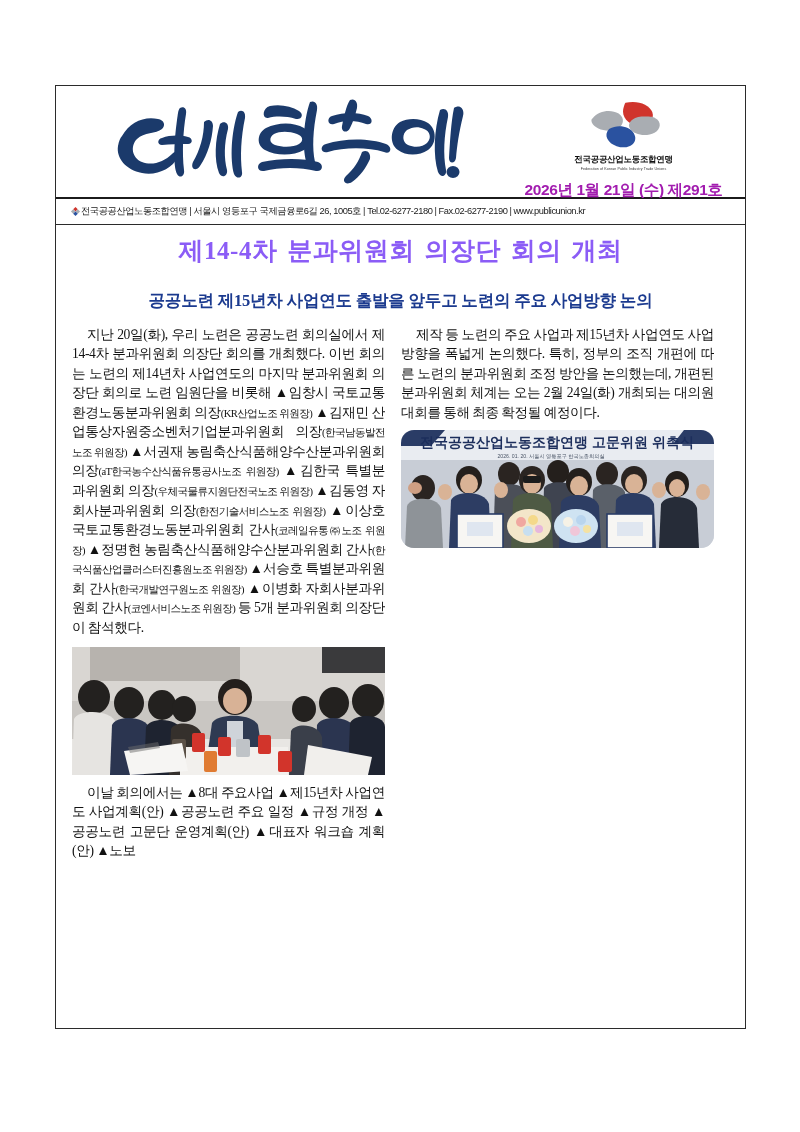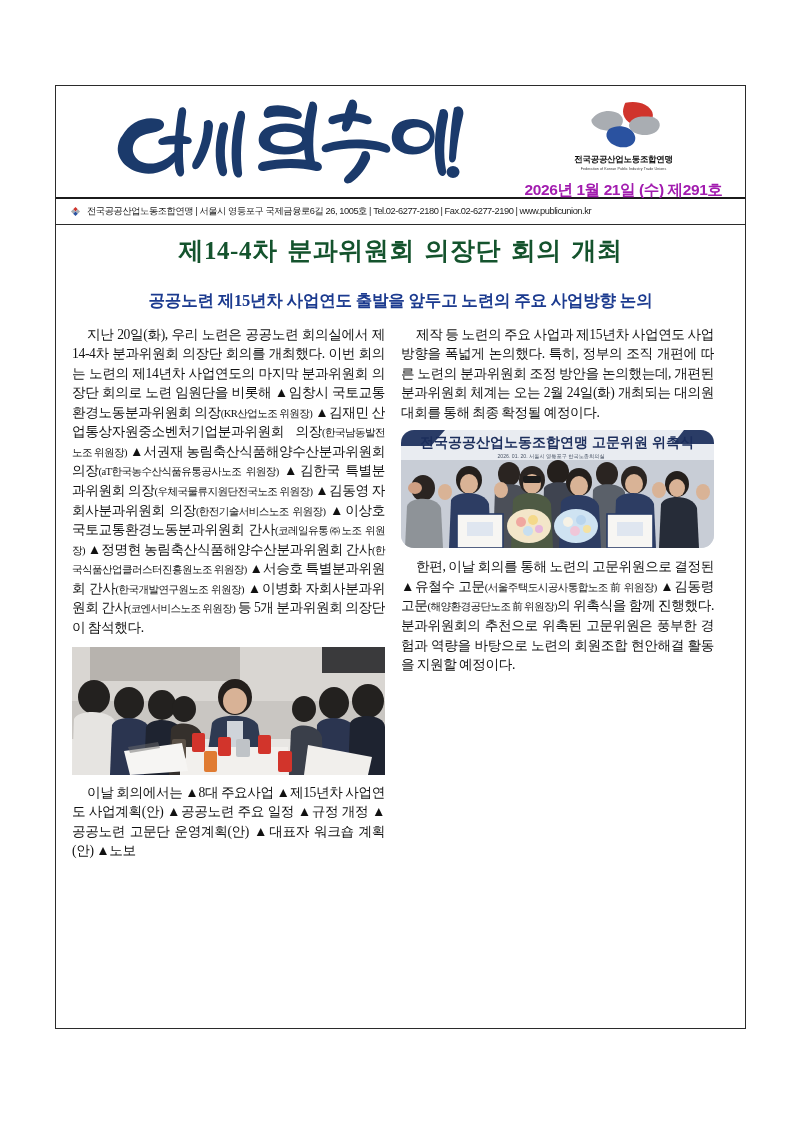--- a/index.html
+++ b/index.html
@@ -57,36 +57,35 @@
     letter-spacing: -0.4px;
     white-space: nowrap;
   }
 
   
   .addressbar {
     height: 26px;
     border-bottom: 1px solid #2b2b2b;
     display: flex; align-items: center;
     padding-left: 14px;
-    gap: 6px;
     white-space: nowrap;
     overflow: hidden;
   }
   .addr-mark { width: 11px; height: 11px; flex: 0 0 auto; }
   .addr-text {
     font-family: "Liberation Sans", sans-serif;
     font-size: 9.3px; color: #1b1b1b;
     letter-spacing: -0.45px;
   }
 
   
   .headline-zone { padding: 12px 10px 6px; text-align: center; }
   .headline {
     font-size: 25px; font-weight: bold;
-    color: #14532d;
+    color: #8b5cf6;
     letter-spacing: 0.5px;
     line-height: 1.15;
     word-spacing: 3px;
   }
   .subheadline {
     font-size: 16.5px; font-weight: bold;
     color: #1b3a8f;
     letter-spacing: -0.2px;
     margin-top: 25px;
     line-height: 1.2;
@@ -312,16 +311,15 @@
             <circle cx="186" cy="99" r="4" fill="#f4e2a3"></circle>
           </g>
 
           <ellipse cx="44" cy="62" rx="7" ry="8" fill="#d9b396"></ellipse>
           <ellipse cx="100" cy="60" rx="7" ry="8" fill="#d9b396"></ellipse>
           <ellipse cx="258" cy="60" rx="7" ry="8" fill="#d9b396"></ellipse>
           <ellipse cx="302" cy="62" rx="7" ry="8" fill="#d9b396"></ellipse>
         </svg>
       </div>
 
-      <p class="para"><span>한편, 이날 회의를 통해 노련의 고문위원으로 결정된 ▲유철수 고문</span><span class="sm">(서울주택도시공사통합노조 前 위원장)</span><span> ▲김동령 고문</span><span class="sm">(해양환경공단노조 前 위원장)</span><span>의 위촉식을 함께 진행했다. 분과위원회의 추천으로 위촉된 고문위원은 풍부한 경험과 역량을 바탕으로 노련의 회원조합 현안해결 활동을 지원할 예정이다.</span></p>
     </div>
   </div>
 </div>
 
 </body></html>

